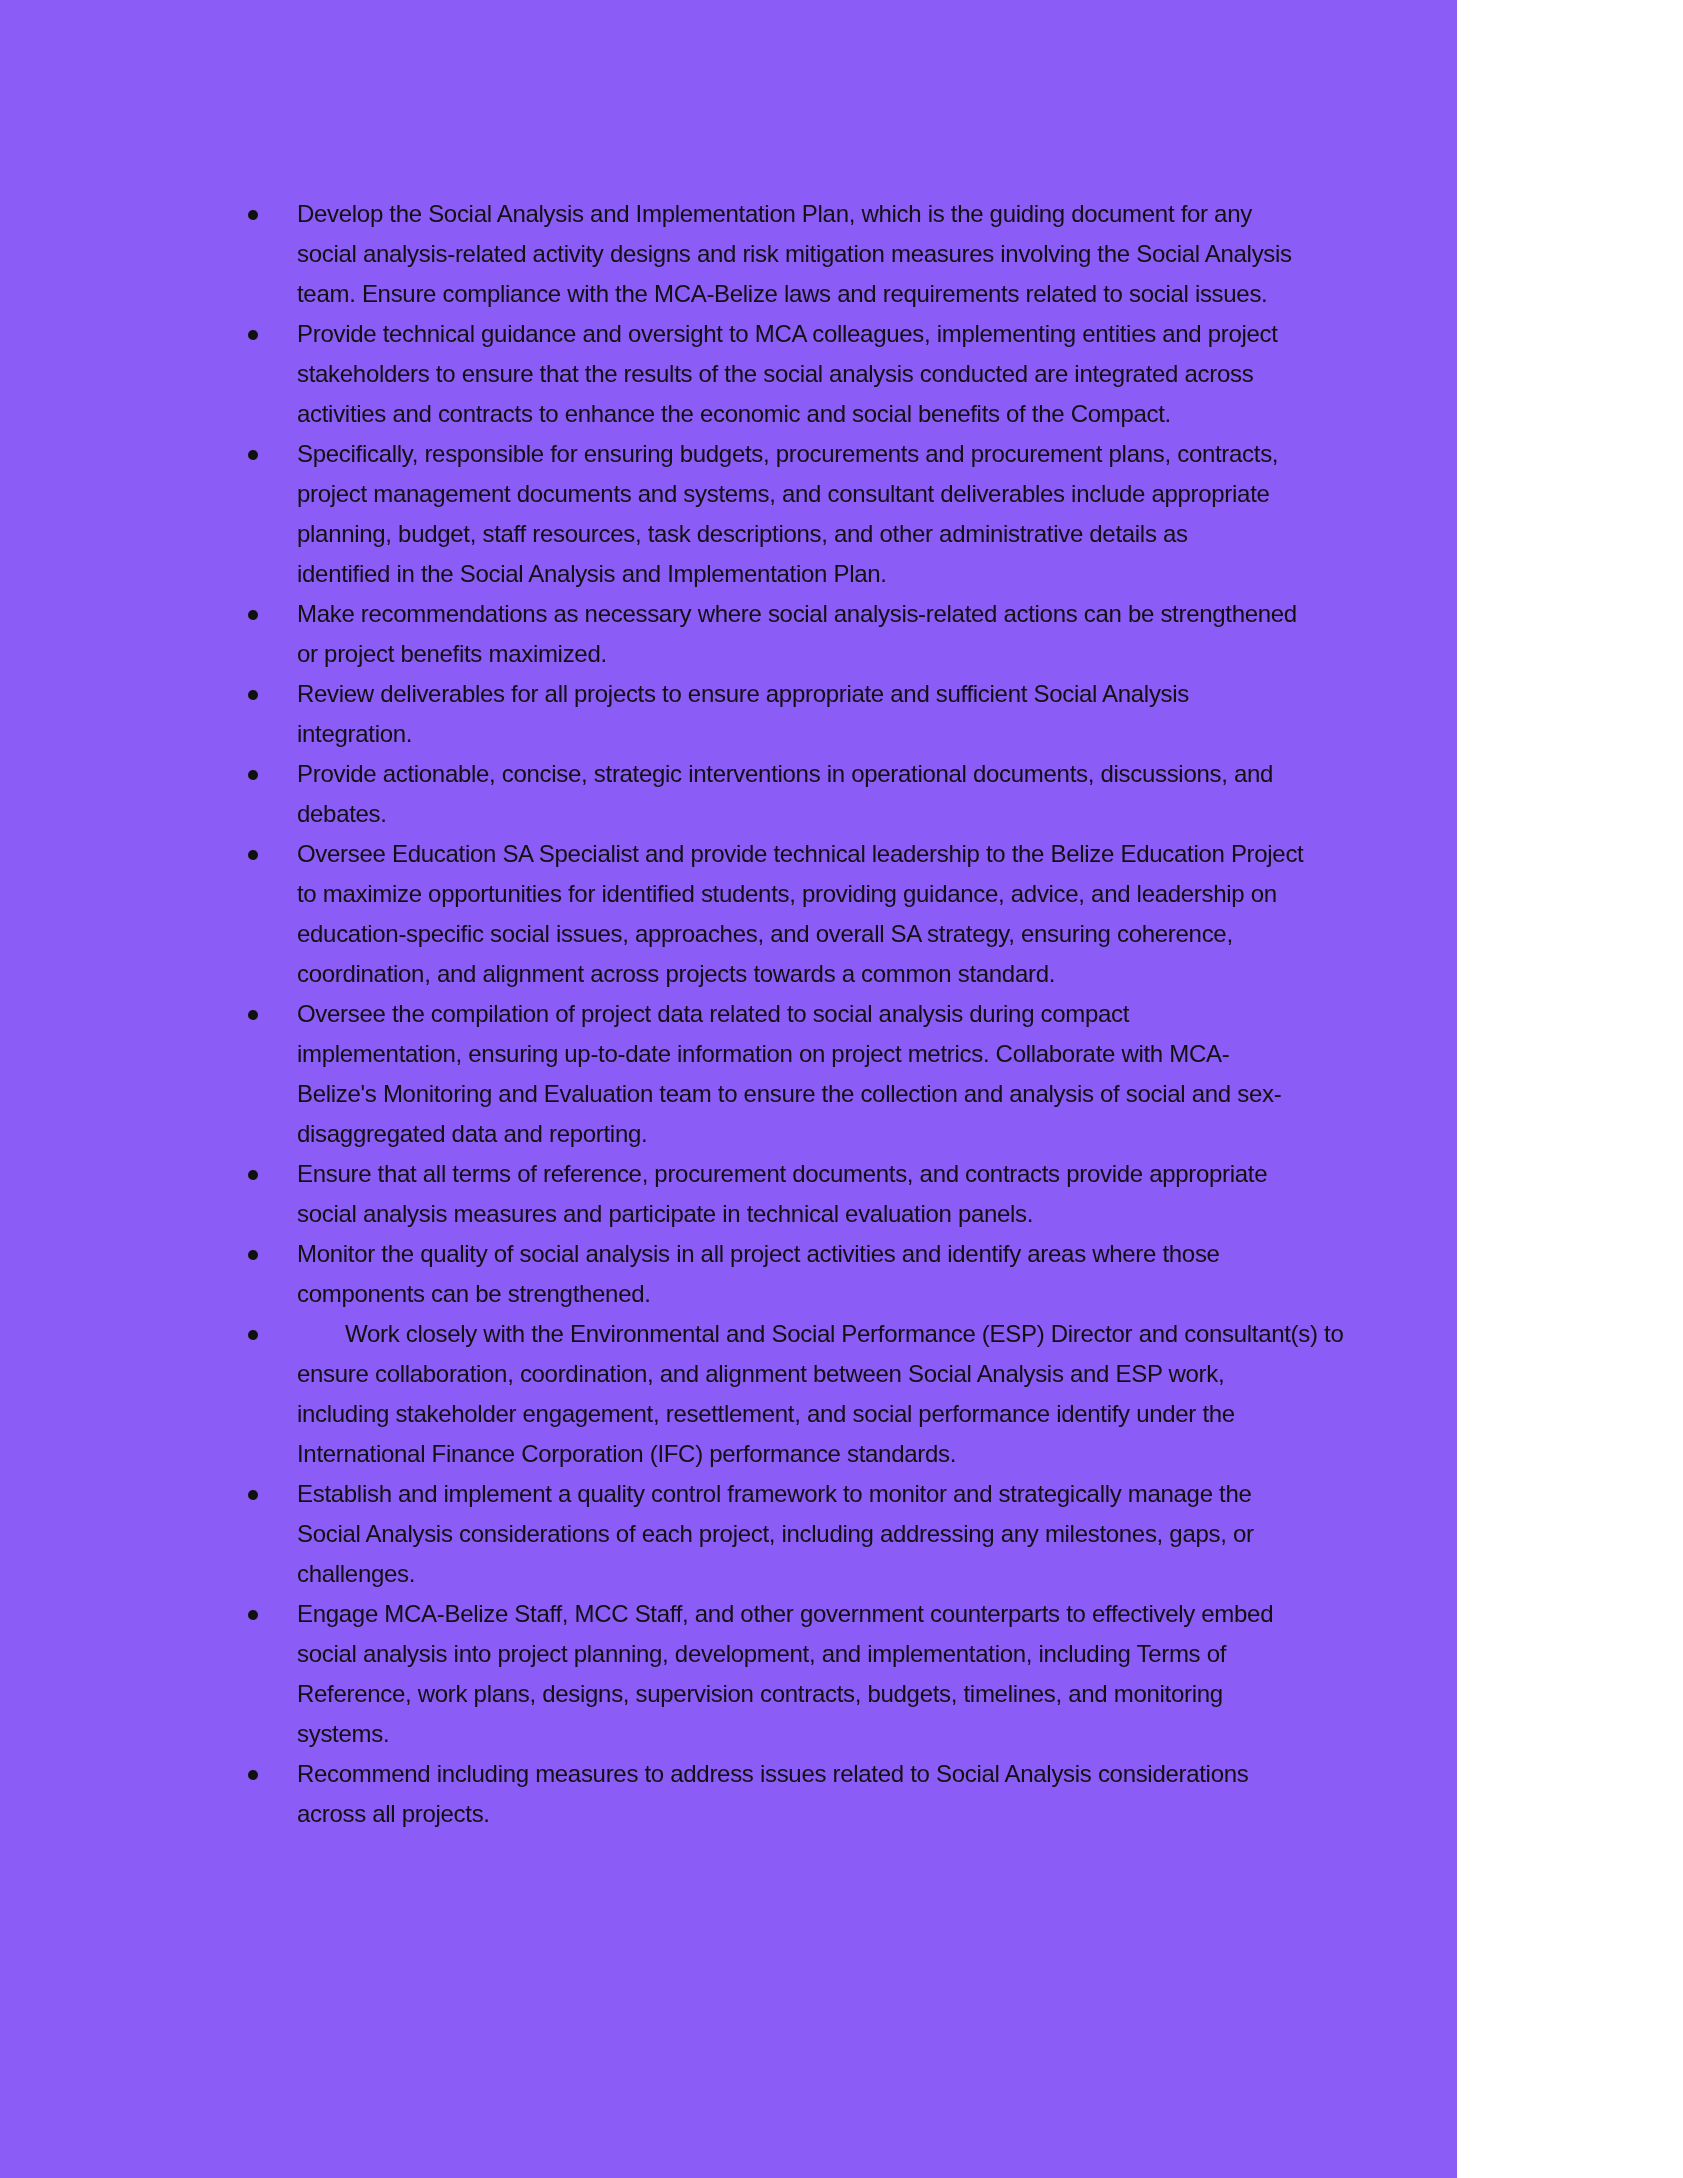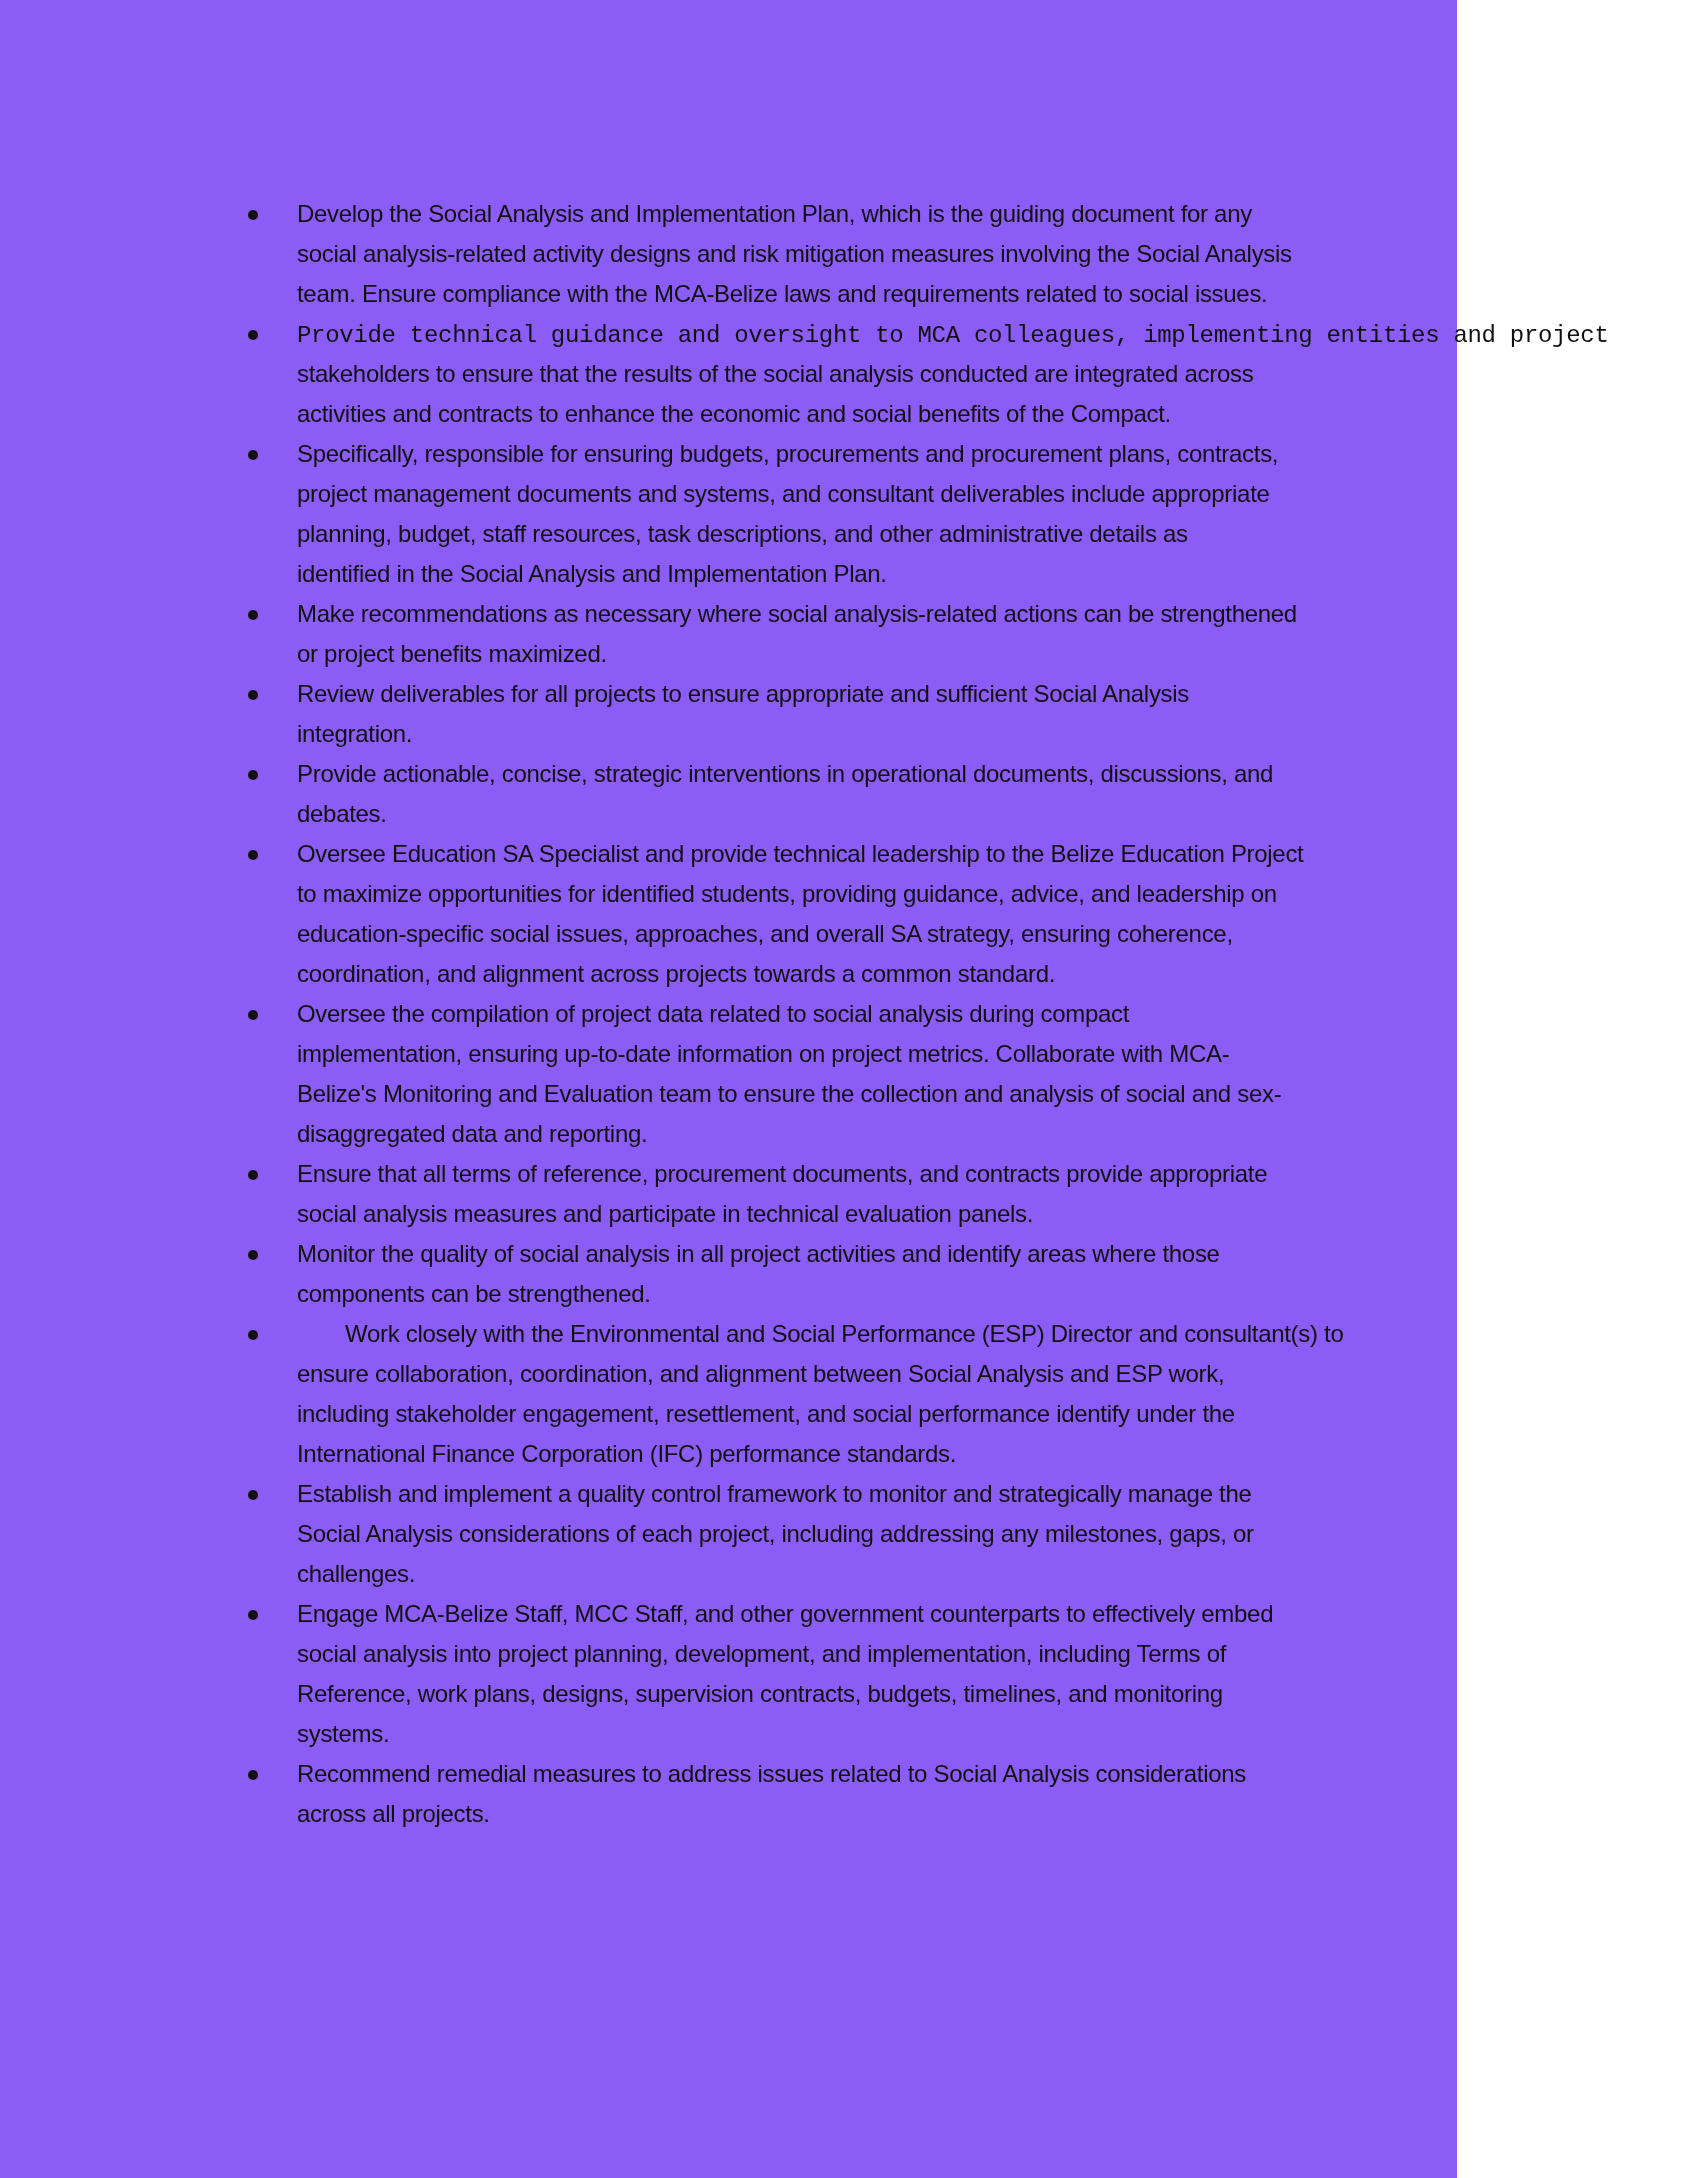--- a/index.html
+++ b/index.html
@@ -21,21 +21,21 @@
 <div class="page">
   <ul class="list" id="bullet-list">
       <li class="item">
         <span class="bullet"></span>
         <span class="line" style="text-align: left;"><span style="white-space: nowrap; display: inline-block; transform-origin: left center; transform: scaleX(1);">Develop the Social Analysis and Implementation Plan, which is the guiding document for any</span></span>
         <span class="line" style="text-align: left;"><span style="white-space: nowrap; display: inline-block; transform-origin: left center; transform: scaleX(1);">social analysis-related activity designs and risk mitigation measures involving the Social Analysis</span></span>
         <span class="line last">team. Ensure compliance with the MCA-Belize laws and requirements related to social issues.</span>
       </li>
       <li class="item">
         <span class="bullet"></span>
-        <span class="line" style="text-align: left;"><span style="white-space: nowrap; display: inline-block; transform-origin: left center; transform: scaleX(1); font-family: Liberation Mono, monospace;">Provide technical guidance and oversight to MCA colleagues, implementing entities and project</span></span>
+        <span class="line" style="text-align: left;"><span style="white-space: nowrap; display: inline-block; transform-origin: left center; transform: scaleX(1);">Provide technical guidance and oversight to MCA colleagues, implementing entities and project</span></span>
         <span class="line" style="text-align: left;"><span style="white-space: nowrap; display: inline-block; transform-origin: left center; transform: scaleX(1);">stakeholders to ensure that the results of the social analysis conducted are integrated across</span></span>
         <span class="line last">activities and contracts to enhance the economic and social benefits of the Compact.</span>
       </li>
       <li class="item">
         <span class="bullet"></span>
         <span class="line" style="text-align: left;"><span style="white-space: nowrap; display: inline-block; transform-origin: left center; transform: scaleX(1);">Specifically, responsible for ensuring budgets, procurements and procurement plans, contracts,</span></span>
         <span class="line" style="text-align: left;"><span style="white-space: nowrap; display: inline-block; transform-origin: left center; transform: scaleX(1);">project management documents and systems, and consultant deliverables include appropriate</span></span>
         <span class="line" style="text-align: left;"><span style="white-space: nowrap; display: inline-block; transform-origin: left center; transform: scaleX(1);">planning, budget, staff resources, task descriptions, and other administrative details as</span></span>
         <span class="line last">identified in the Social Analysis and Implementation Plan.</span>
       </li>
@@ -93,18 +93,18 @@
       </li>
       <li class="item">
         <span class="bullet"></span>
         <span class="line" style="text-align: left; text-decoration: underline;"><span style="white-space: nowrap; display: inline-block; transform-origin: left center; transform: scaleX(1);">Engage MCA-Belize Staff, MCC Staff, and other government counterparts to effectively embed</span></span>
         <span class="line" style="text-align: left;"><span style="white-space: nowrap; display: inline-block; transform-origin: left center; transform: scaleX(1);">social analysis into project planning, development, and implementation, including Terms of</span></span>
         <span class="line" style="text-align: center;"><span style="white-space: nowrap; display: inline-block; transform-origin: left center; transform: scaleX(1);">Reference, work plans, designs, supervision contracts, budgets, timelines, and monitoring</span></span>
         <span class="line last">systems.</span>
       </li>
       <li class="item">
         <span class="bullet"></span>
-        <span class="line" style="text-align: left;"><span style="white-space: nowrap; display: inline-block; transform-origin: left center; transform: scaleX(1);">Recommend remedial measures to address issues related to Social Analysis considerations</span></span>
+        <span class="line" style="text-align: left;"><span style="white-space: nowrap; display: inline-block; transform-origin: left center; transform: scaleX(1);">Recommend including measures to address issues related to Social Analysis considerations</span></span>
         <span class="line last">across all projects.</span>
       </li>
     </ul>
 </div>
 
 
 </body></html>

